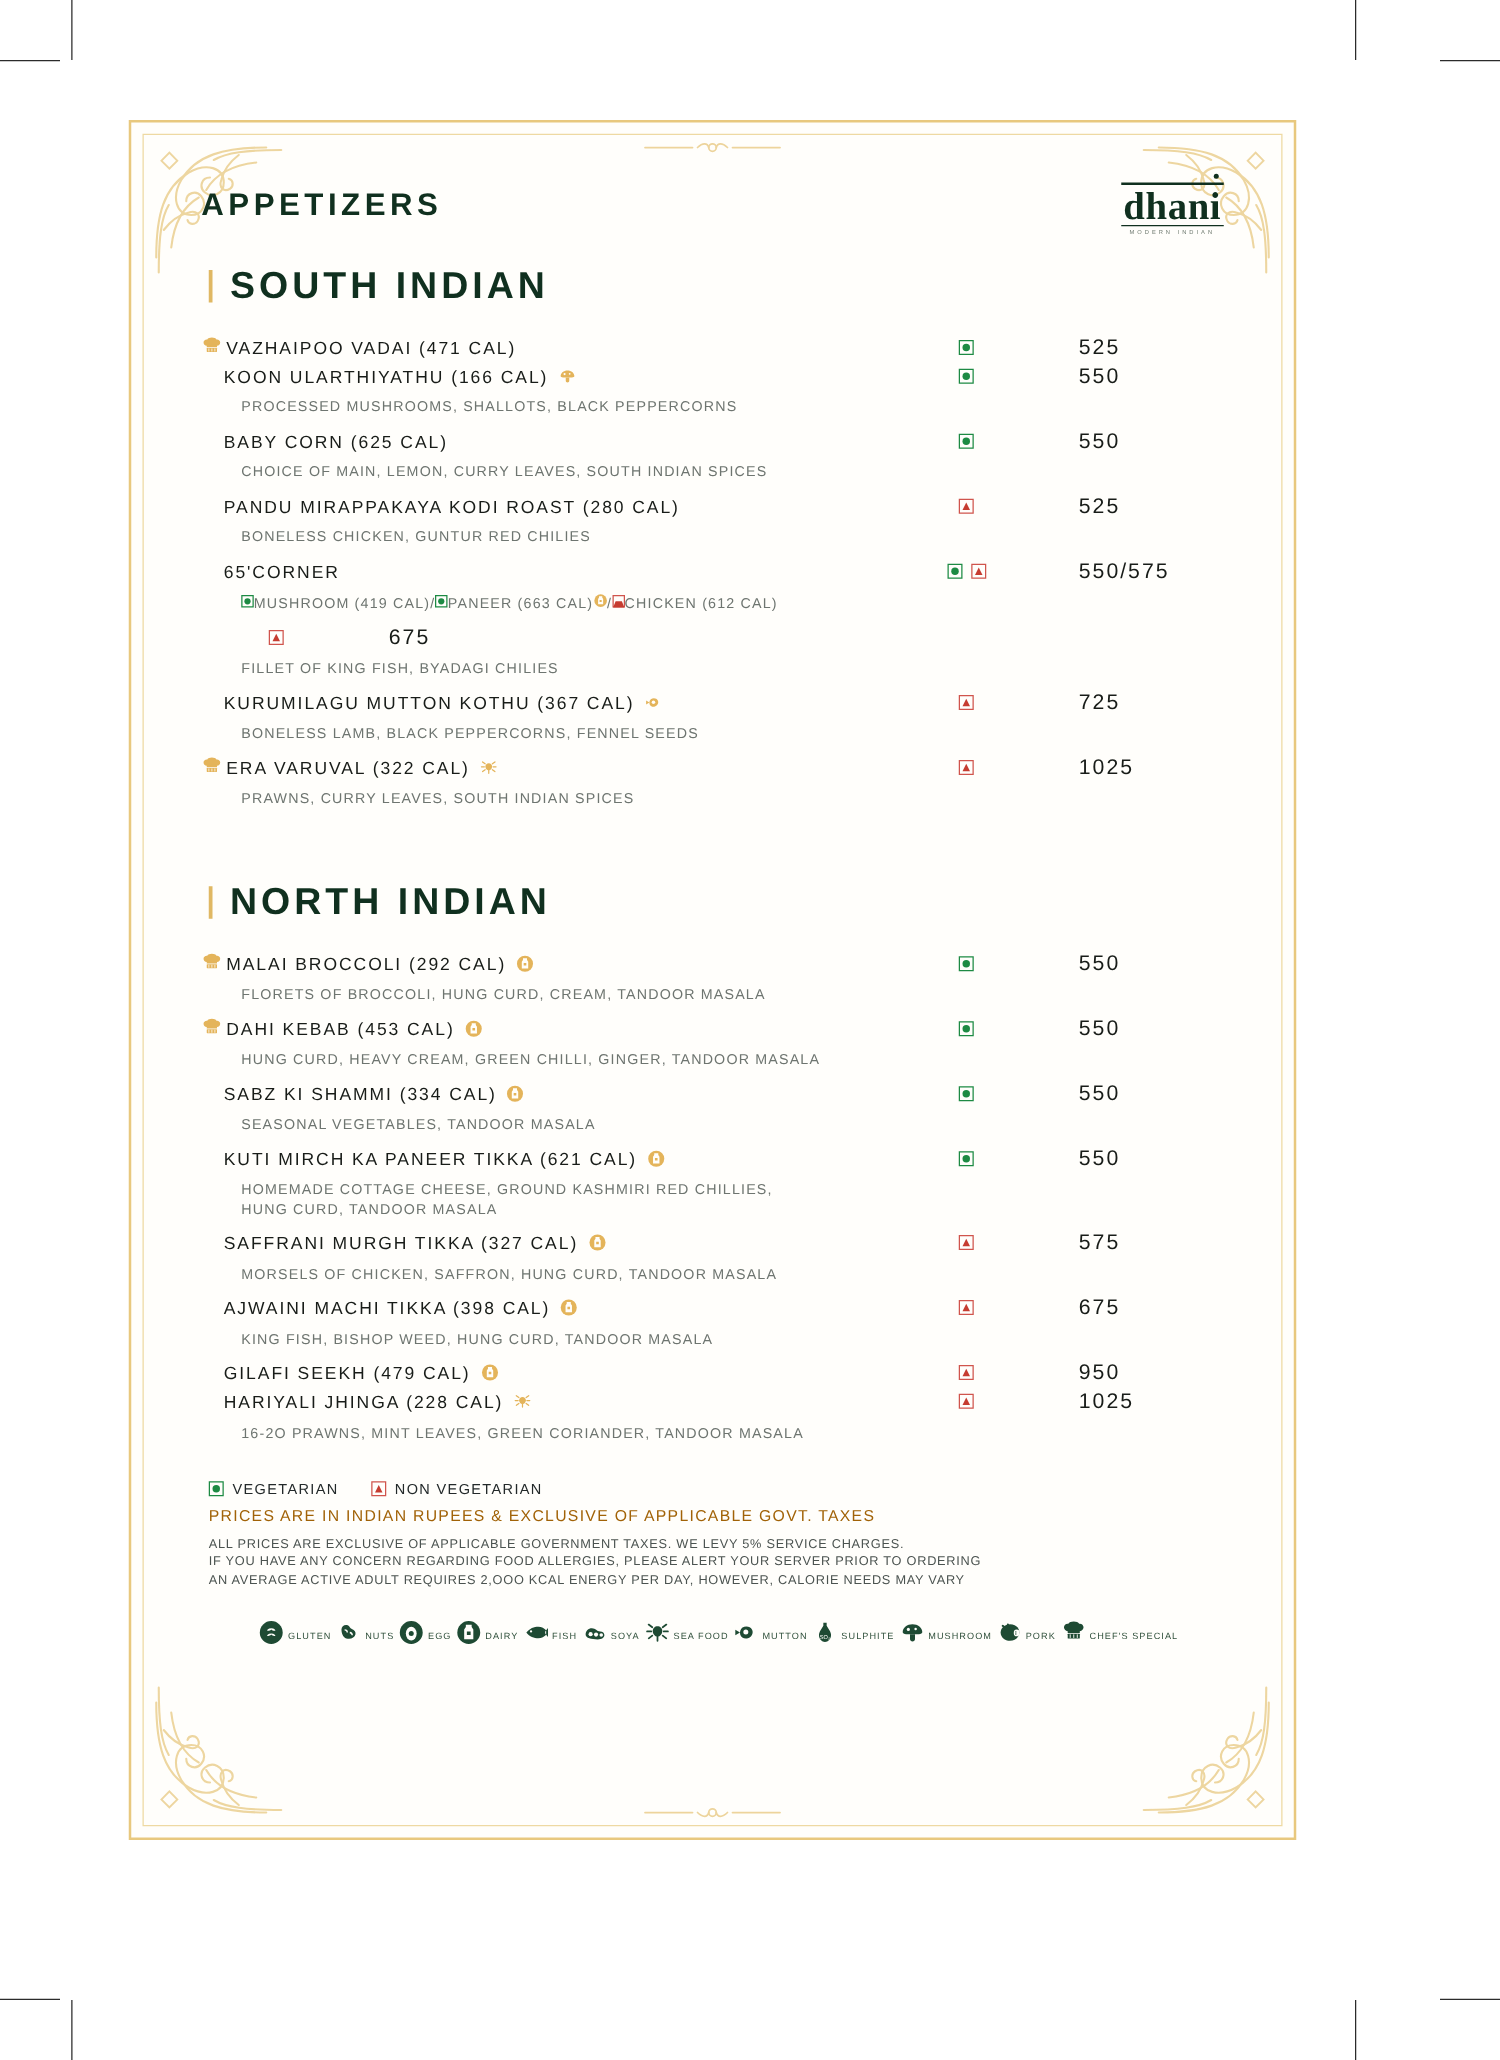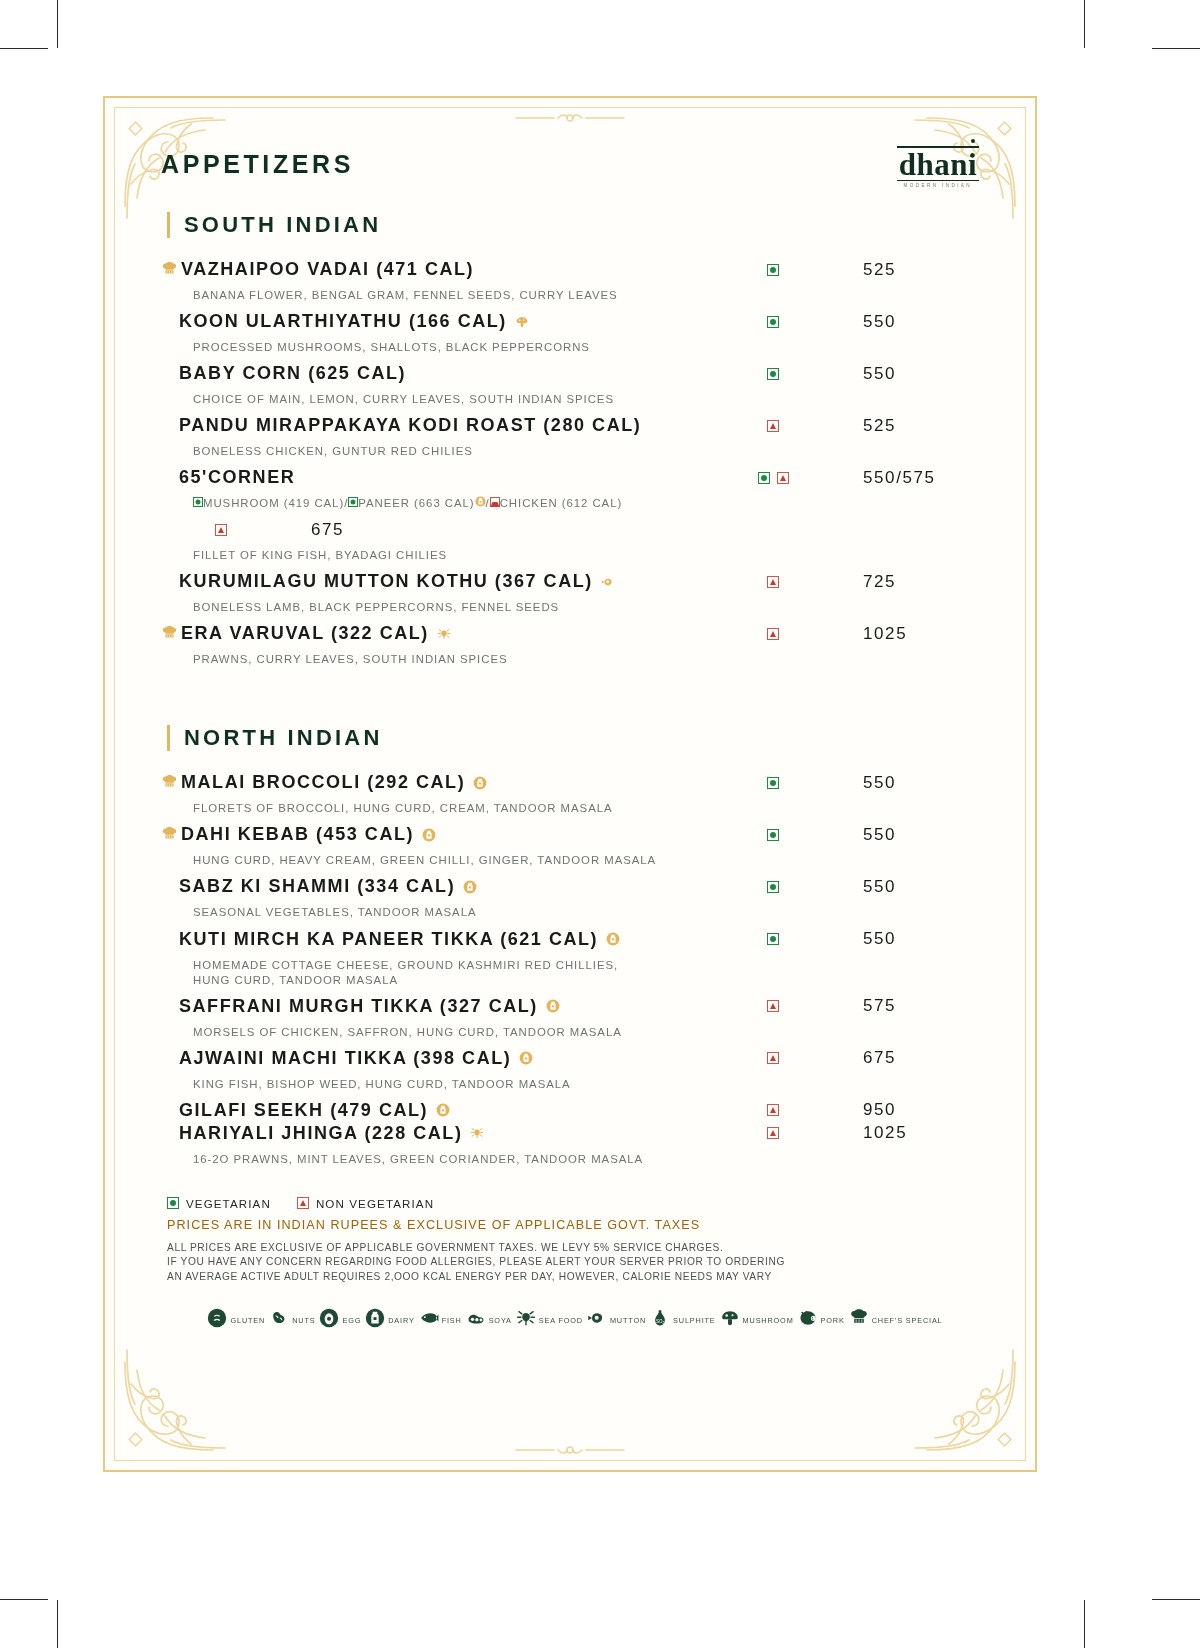--- a/index.html
+++ b/index.html
@@ -119,21 +119,21 @@
     margin-top: 24px;
     margin-bottom: 20px;
     padding-left: 6px;
   }
   .section-head .bar {
     width: 3px;
     height: 26px;
     background: #e0b863;
   }
   .section-head .txt {
-    font-size: 22px;
+    font-size: 30px;
     font-weight: 700;
     letter-spacing: 3.2px;
     color: #10301f;
   }
   .section.north { margin-top: 58px; }
 
   
   .item { position: relative; }
   .item-row {
     display: flex;
@@ -141,22 +141,22 @@
     min-height: 23px;
   }
   .item-name-wrap {
     display: flex;
     align-items: center;
     flex: 1;
     padding-left: 18px;
   }
   .item-name-wrap.has-chef { padding-left: 0; }
   .item-name {
-    font-size: 18px;
-    font-weight: 700;
+    font-size: 14px;
+    font-weight: 400;
     letter-spacing: 1.55px;
     color: #181c18;
     white-space: nowrap;
   }
   .tags {
     width: 120px;
     display: flex;
     justify-content: center;
     align-items: center;
     gap: 7px;
@@ -380,21 +380,20 @@
                     <path d="M8.6 13.8v3.4M12 13.8v3.4M15.4 13.8v3.4" stroke="#fffefb" stroke-width=".9"></path>
                   </svg>
                 </span>
                 <span class="item-name">VAZHAIPOO VADAI (471 CAL)</span>
               </span>
               <span class="tags">
                 <span class="mark "></span>
               </span>
               <span class="price">525</span>
             </div>
-            <div class="item-desc" style="white-space: pre-line;">BANANA FLOWER, BENGAL GRAM, FENNEL SEEDS, CURRY LEAVES</div>
           </div>
           <div class="item">
             <div class="item-row">
               <span class="item-name-wrap">
                 <span class="item-name">KOON ULARTHIYATHU (166 CAL)</span>
                 <span class="ic after">
                   <svg width="14" height="14" viewBox="0 0 24 24" fill="#e4b45a">
                     <path d="M2.6 11.6C2.6 7.4 6.8 4 12 4s9.4 3.4 9.4 7.6c0 1.4-1.4 2-3.2 2H5.8c-1.8 0-3.2-.6-3.2-2z"></path>
                     <path d="M9.6 13.6h4.8v4.6c0 1.4-1.1 2.4-2.4 2.4s-2.4-1-2.4-2.4z"></path>
                     <circle cx="8" cy="9" r="1.5" fill="#fffefb"></circle>

